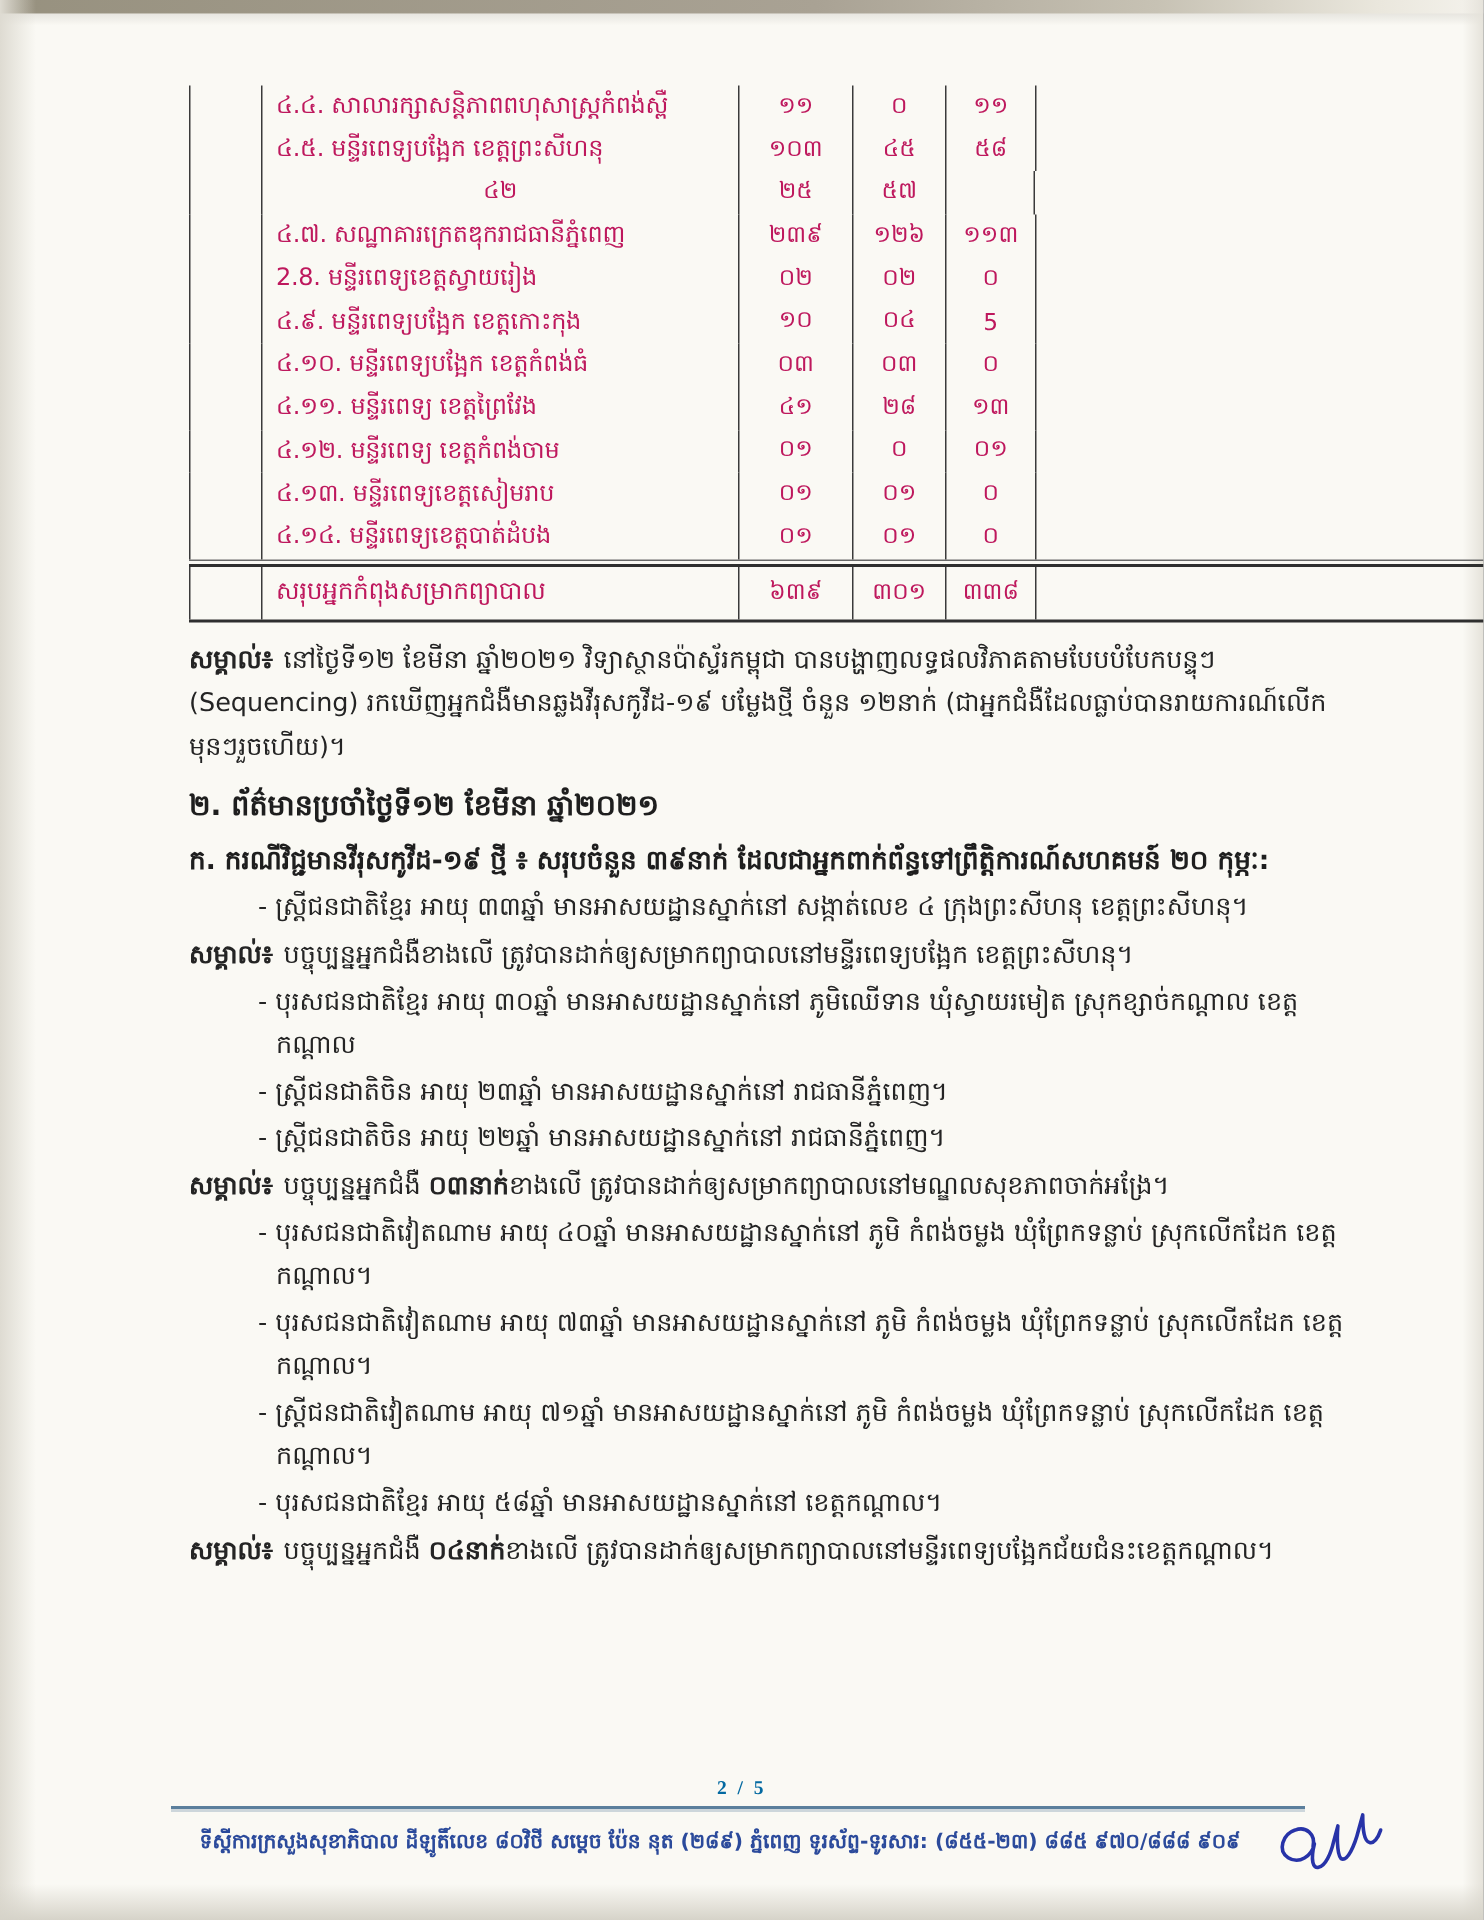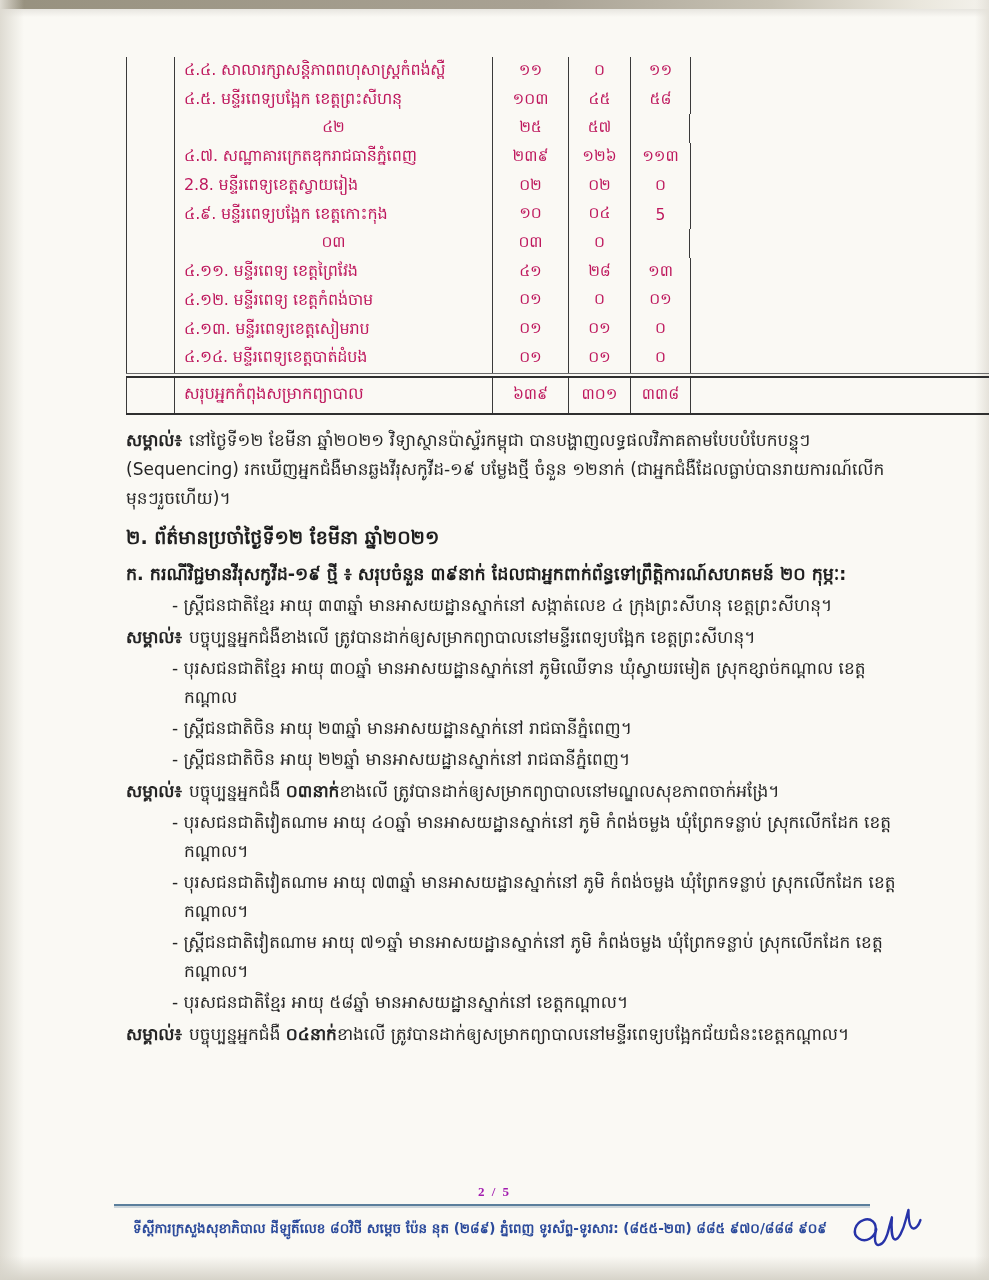--- a/index.html
+++ b/index.html
@@ -46,21 +46,21 @@
   .note{margin-top:3px;}
   .note .lbl{font-weight:bold;margin-right:7px;}
   .h2{font-size:19px;font-weight:bold;margin-top:7px;line-height:34px;color:#1e1e1e;}
   .hk{font-size:17.5px;font-weight:bold;margin-top:5px;line-height:30px;color:#1e1e1e;}
   .bullet{padding-left:58px;text-indent:-12px;margin-top:2px;}
   .bullet::before{content:"- ";}
 
   
   .page-num{position:absolute;top:1184px;left:0;width:100%;text-align:center;
     font-family:"Liberation Serif","DejaVu Serif",serif;font-weight:bold;
-    font-size:13px;color:#a21caf;letter-spacing:2px;}
+    font-size:13px;color:#0369a1;letter-spacing:2px;}
   .footer-rule{position:absolute;top:1204px;left:114px;width:756px;height:2px;
     background:#5b7f9c;box-shadow:0 2px 0 rgba(91,127,156,.28);}
   .footer-text{position:absolute;top:1218px;left:80px;width:800px;text-align:center;
     font-size:13.5px;font-weight:600;color:#2b4a9b;line-height:20px;}
   .signature{position:absolute;top:1196px;right:52px;width:92px;height:72px;}
 </style>
 </head>
 <body>
 
 <div class="page">
@@ -123,20 +123,21 @@
             <div class="c"></div>
             <div class="c lab">៤.៩. មន្ទីរពេទ្យបង្អែក ខេត្តកោះកុង</div>
             <div class="c num">១០</div>
             <div class="c num">០៤</div>
             <div class="c num">5</div>
             <div class="c"></div>
           </div>
 
           <div class="trow">
             <div class="c"></div>
+            <div class="c lab">៤.១០. មន្ទីរពេទ្យបង្អែក ខេត្តកំពង់ធំ</div>
             <div class="c num">០៣</div>
             <div class="c num">០៣</div>
             <div class="c num">០</div>
             <div class="c"></div>
           </div>
 
           <div class="trow">
             <div class="c"></div>
             <div class="c lab">៤.១១. មន្ទីរពេទ្យ ខេត្តព្រៃវែង</div>
             <div class="c num">៤១</div>

